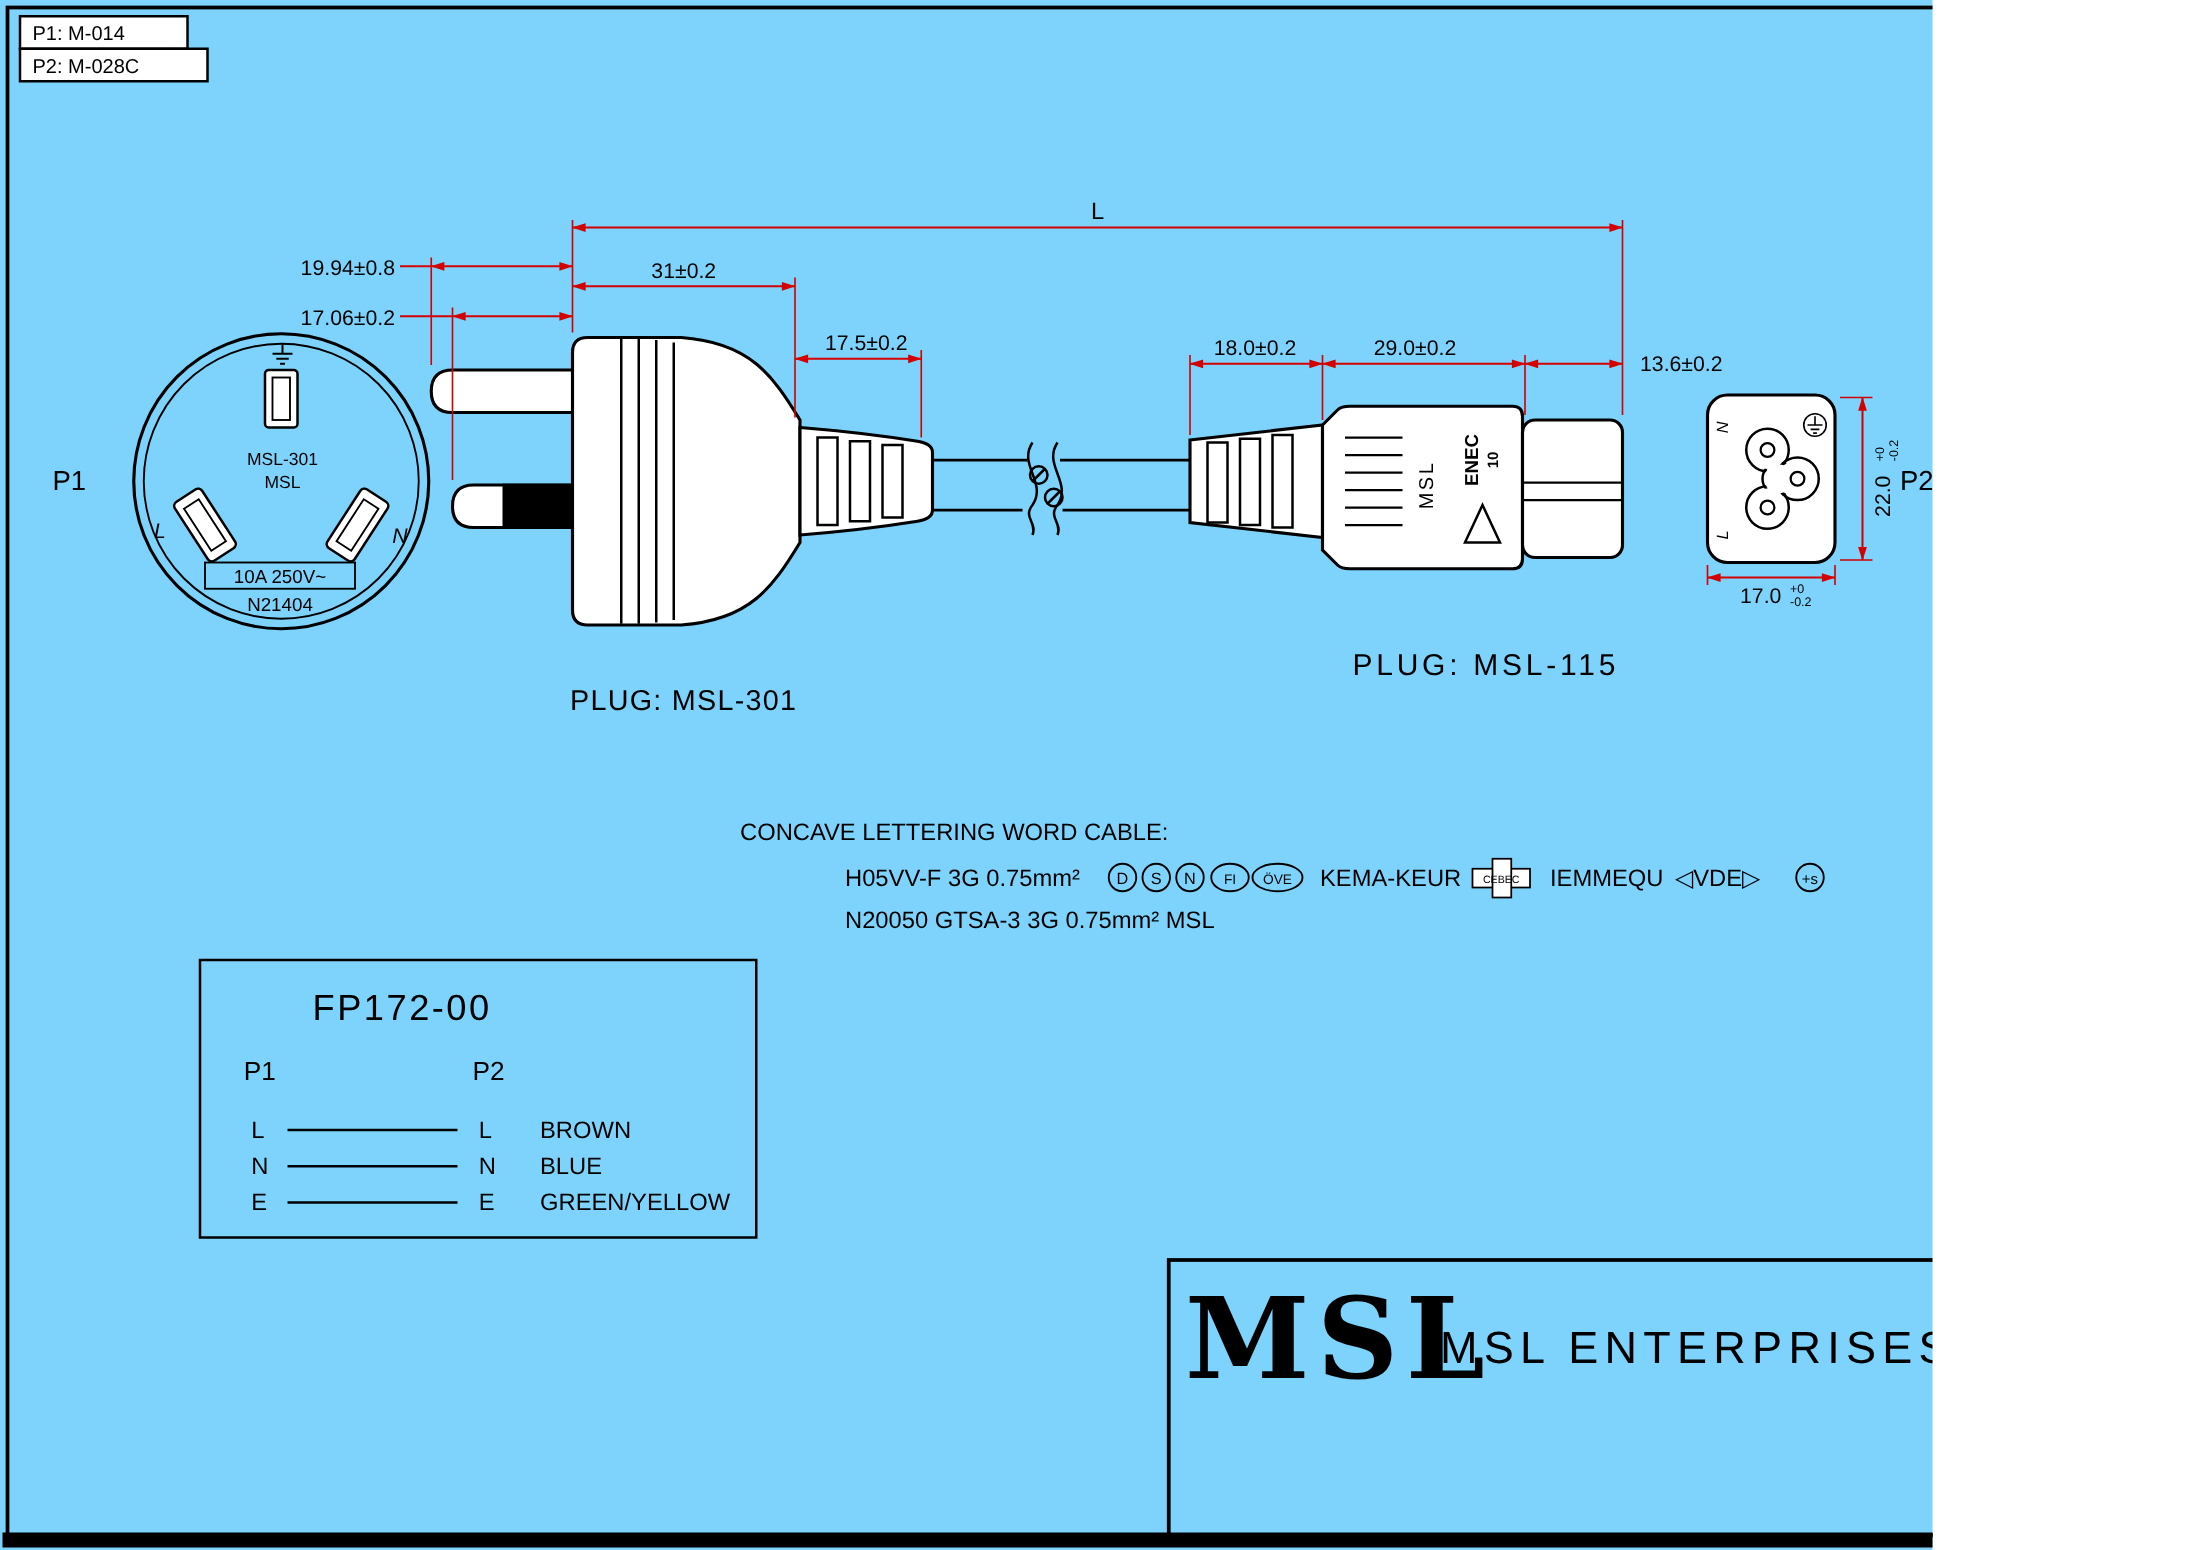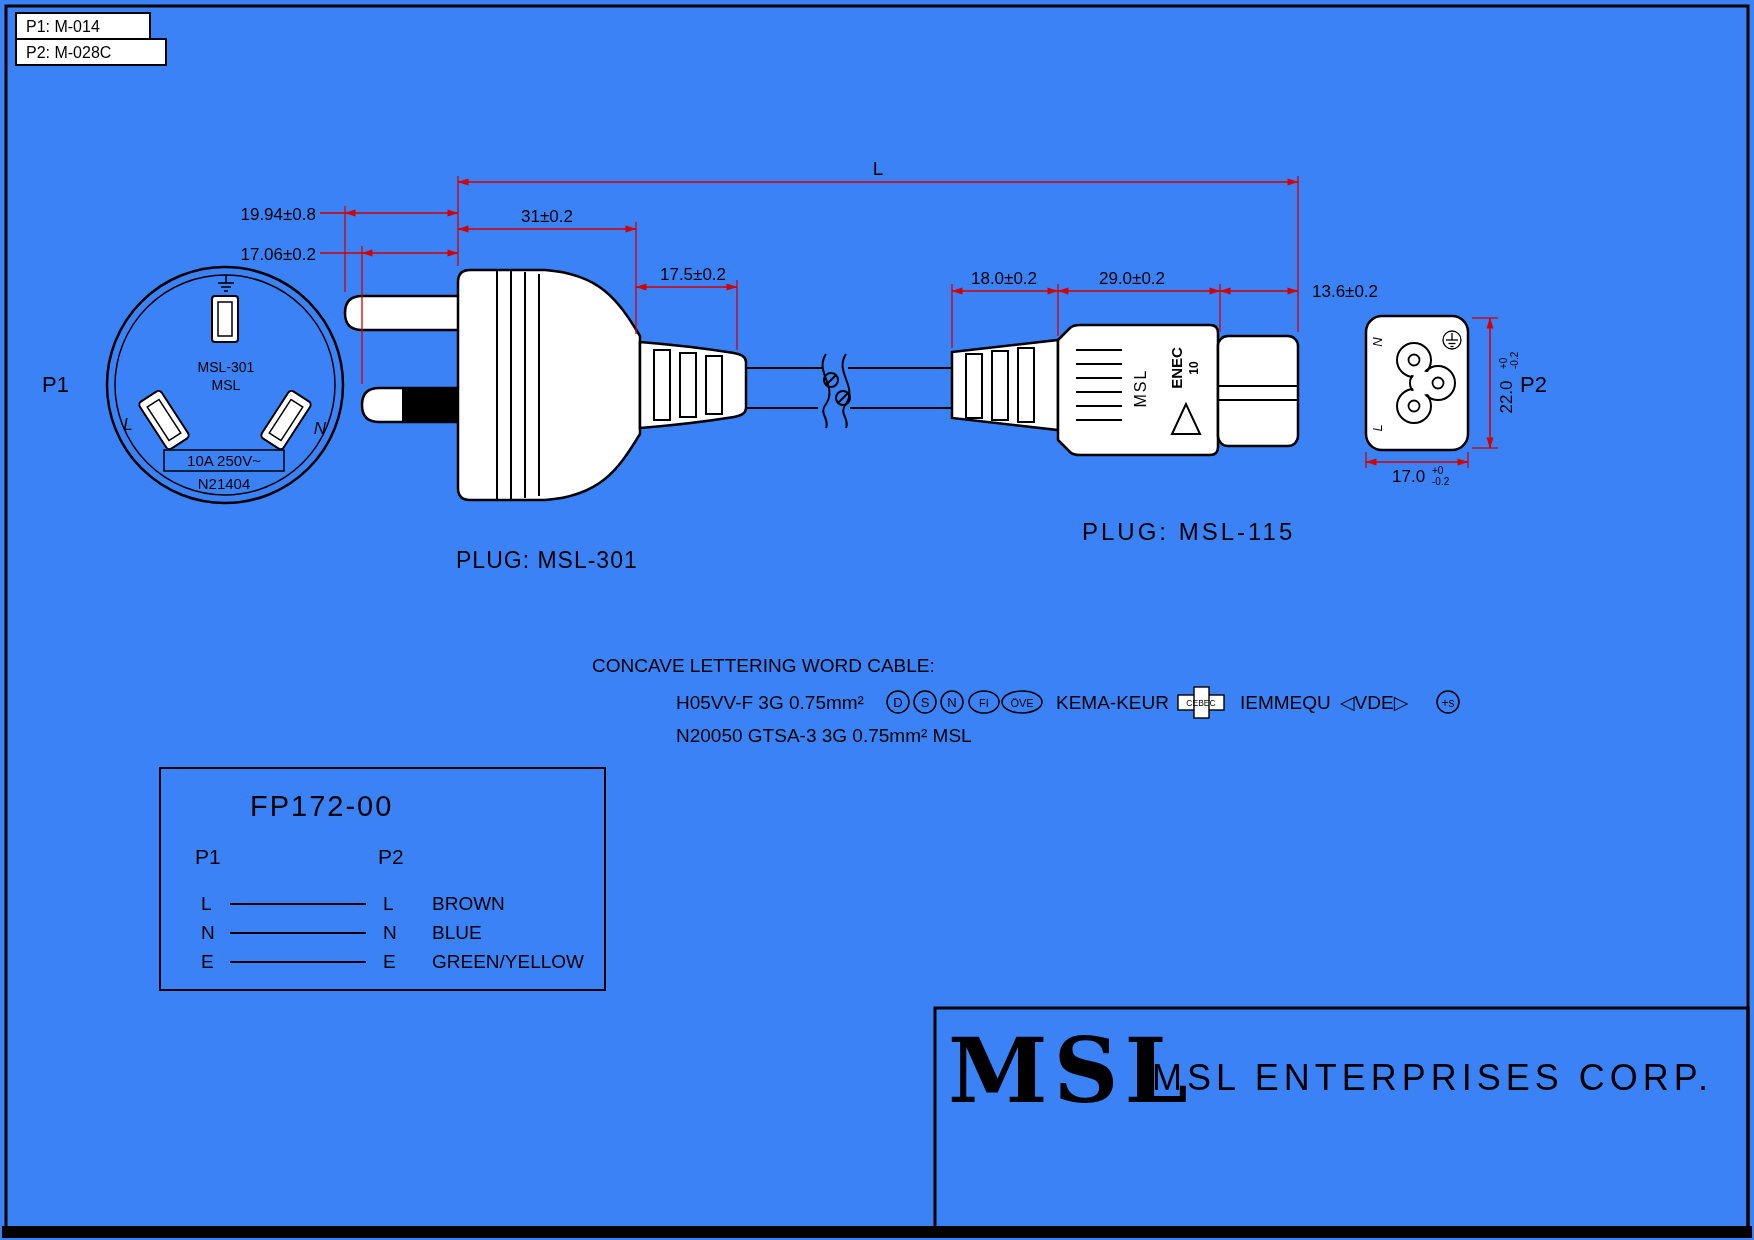--- a/index.html
+++ b/index.html
@@ -1,16 +1,16 @@
 <!DOCTYPE html>
 <html><head>
 <meta charset="utf-8">
 <style>
   html,body{margin:0;padding:0;background:#fff;}
-  .sheet{position:relative;width:1754px;height:1240px;background:#3b82f6;overflow:hidden;}
+  .sheet{position:relative;width:1546px;height:1240px;background:#7dd3fc;overflow:hidden;}
   svg text{font-family:"Liberation Sans",sans-serif;fill:#000;}
   .ln{fill:none;stroke:#000;}
   .fw{fill:#fff;stroke:#000;}
   .dim{stroke:#d40000;fill:none;}
   .logo{font-family:"DejaVu Serif",serif;font-weight:bold;}
 </style>
 </head>
 <body>
 
 <div class="sheet">

